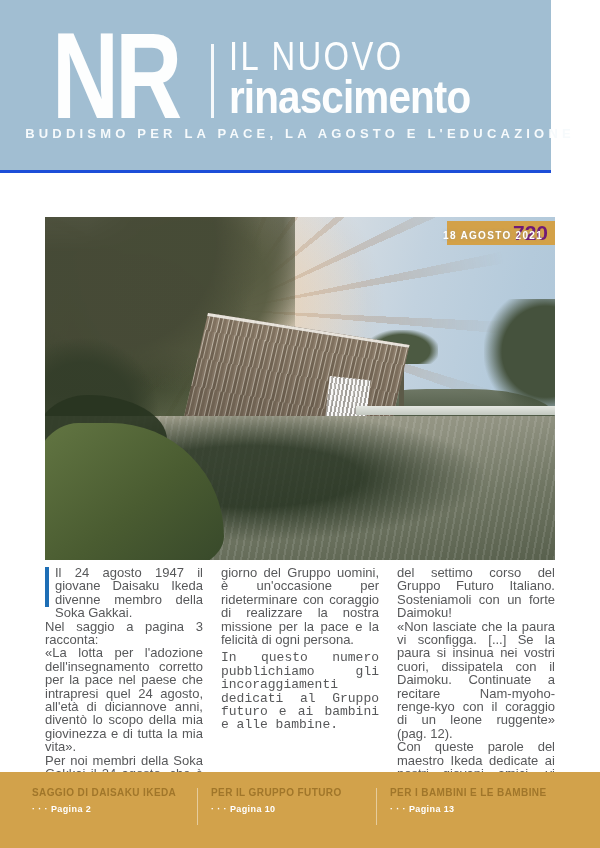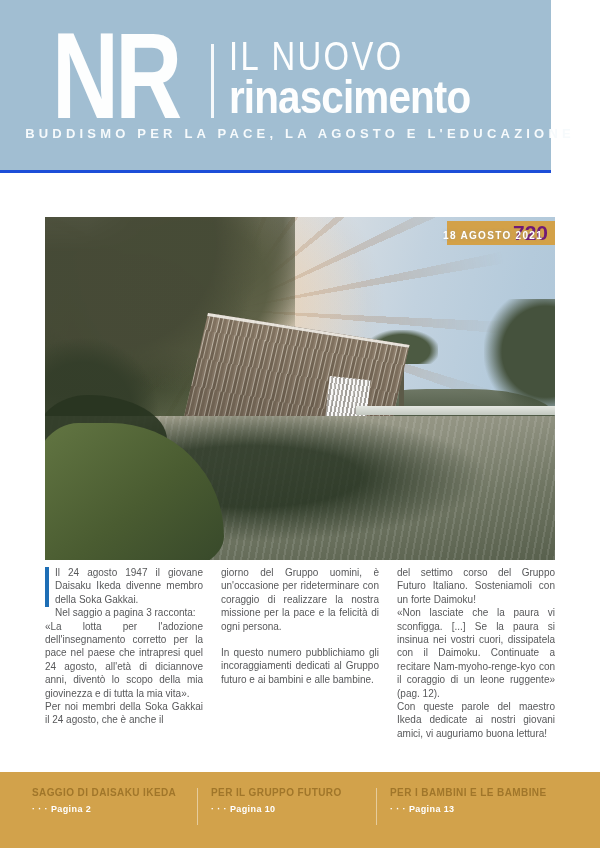--- a/index.html
+++ b/index.html
@@ -84,24 +84,24 @@
   .issue-badge { position:absolute; top:4px; right:0; width:108px; height:24px;
     background:#d3a148; color:#701a75; font-size:21px; font-weight:bold;
     text-align:right; line-height:23px; padding-right:7px; }
   .issue-date { position:absolute; top:13px; right:0; width:160px; text-align:right;
     padding-right:12px; color:#ffffff; font-size:10px; font-weight:bold;
     letter-spacing:1.3px; text-shadow:0 0 3px rgba(130,150,170,0.5); }
 
   
   .article { position:absolute; left:45px; top:566px; width:510px; height:195px;
     display:flex; justify-content:space-between; }
-  .col { width:158px; color:#57585a; font-size:10px; line-height:13.4px;
+  .col { width:158px; color:#57585a; font-size:13px; line-height:13.4px;
     text-align:justify; }
   .col p { margin:0; }
-  .col p.gap { margin-top:13px; }
+  .col p.gap { margin-top:5px;font-family:Liberation Mono, monospace; }
   .lead-bar { float:left; width:4px; height:40px; background:#1e6eb5; margin:1px 6px 0 0; }
 
   
   .footer { position:absolute; left:0; top:772px; width:600px; height:76px;
     background:#d2a24b; }
   .footer-inner { position:absolute; left:32px; top:15px; width:510px;
     display:flex; justify-content:space-between; align-items:flex-start; }
   .footer-cell { width:152px; }
   .footer-title { color:#a0762a; font-size:10px; font-weight:bold; letter-spacing:0.4px;
     white-space:nowrap; }

